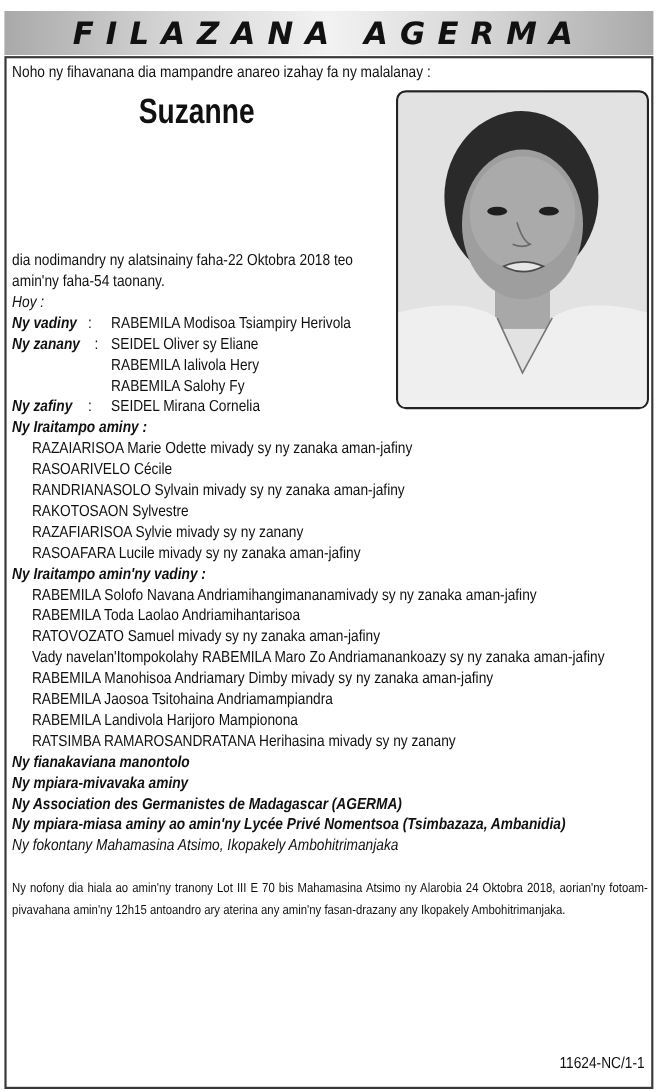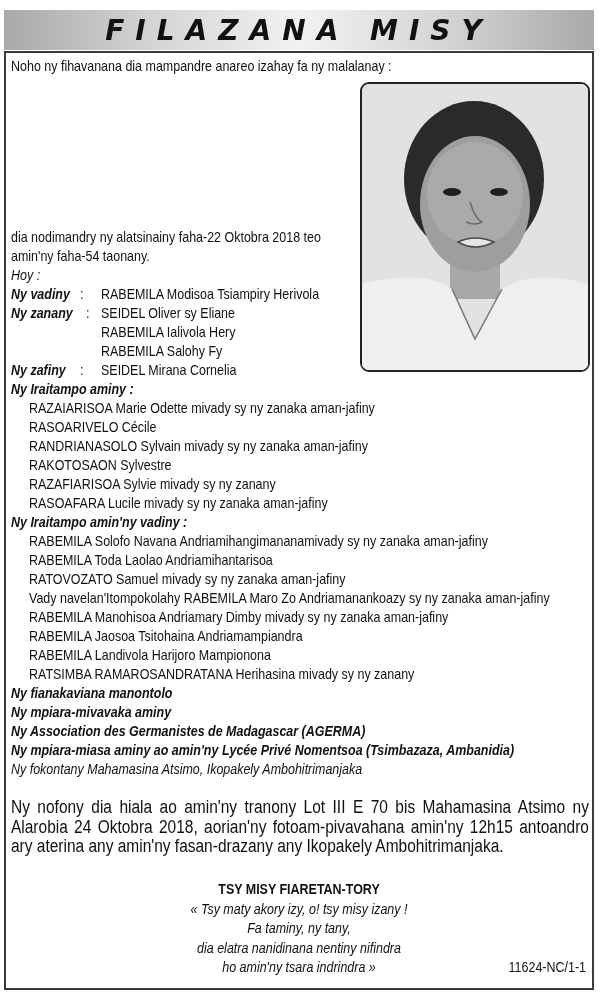--- a/index.html
+++ b/index.html
@@ -29,39 +29,40 @@
                 display: inline-block; transform: scaleX(0.86); margin-top: 2px; }
   .photo {
     position: absolute; left: 354px; top: 29px; width: 226px; height: 286px;
     border: 2px solid #222; border-radius: 9px; overflow: hidden;
     background: radial-gradient(ellipse at 50% 40%, #e8e8e8 0%, #dcdcdc 60%, #cfcfcf 100%);
   }
   .photo svg { width: 100%; height: 100%; display: block; }
   .bi { font-weight: bold; font-style: italic; }
   .it { font-style: italic; }
   .b { font-weight: bold; }
-  .para { position: absolute; left: 5px; width: 578px; font-size: 18px; line-height: 19.5px; }
+  .para { position: absolute; left: 5px; width: 578px; font-size: 12px; line-height: 19.5px; }
   .para .inner { transform-origin: left top; transform: scaleX(0.86); width: 672px; text-align: justify; text-align-last: left; }
   .center-block { position: absolute; left: 0; width: 586px; text-align: center; font-size: 14.5px; line-height: 19.5px; }
   .center-block .line { display: block; transform: scaleX(0.86); }
   .ref { position: absolute; right: 6px; top: 905px; font-size: 14.5px; line-height: 19.5px;
          transform: scaleX(0.86); transform-origin: right top; }
 </style>
 </head>
 <body>
 
 <div class="header">
-  <span class="header-title">FILAZANA MISY</span>
+  <span class="header-title">FILAZANA AGERMA</span>
 </div>
 
 <div class="box">
 
   <div class="txt intro">Noho ny fihavanana dia mampandre anareo izahay fa ny malalanay :</div>
 
   <div class="name-block">
+    <div><span class="firstname">Suzanne</span></div>
   </div>
 
   <div class="photo" aria-label="Portrait photo of the deceased">
     <svg viewBox="0 0 226 286">
       <rect x="0" y="0" width="226" height="286" fill="#e2e2e2"></rect>
 
       <ellipse cx="112" cy="95" rx="70" ry="78" fill="#2a2a2a"></ellipse>
 
       <rect x="88" y="165" width="50" height="50" fill="#a8a8a8"></rect>
 
@@ -119,22 +120,15 @@
   <div class="txt bi" style="left:5px; top:631px;">Ny fianakaviana manontolo</div>
   <div class="txt bi" style="left:5px; top:650px;">Ny mpiara-mivavaka aminy</div>
   <div class="txt bi" style="left:5px; top:669px;">Ny Association des Germanistes de Madagascar (AGERMA)</div>
   <div class="txt bi" style="left:5px; top:688px;">Ny mpiara-miasa aminy ao amin'ny Lycée Privé Nomentsoa (Tsimbazaza, Ambanidia)</div>
   <div class="txt it" style="left:5px; top:707px;">Ny fokontany Mahamasina Atsimo, Ikopakely Ambohitrimanjaka</div>
 
   <div class="para" style="top:745px;">
     <div class="inner">Ny nofony dia hiala ao amin'ny tranony Lot III E 70 bis Mahamasina Atsimo ny Alarobia 24 Oktobra 2018, aorian'ny fotoam-pivavahana amin'ny 12h15 antoandro ary aterina any amin'ny fasan-drazany any Ikopakely Ambohitrimanjaka.</div>
   </div>
 
-  <div class="center-block" style="top:827px;">
-    <span class="line b">TSY MISY FIARETAN-TORY</span>
-    <span class="line it">«  Tsy maty akory izy, o! tsy misy izany  !</span>
-    <span class="line it">Fa taminy, ny tany,</span>
-    <span class="line it">dia elatra nanidinana nentiny nifindra</span>
-    <span class="line it">ho amin'ny tsara indrindra  »</span>
-  </div>
 
   <div class="ref">11624-NC/1-1</div>
 </div>
 
 </body></html>

